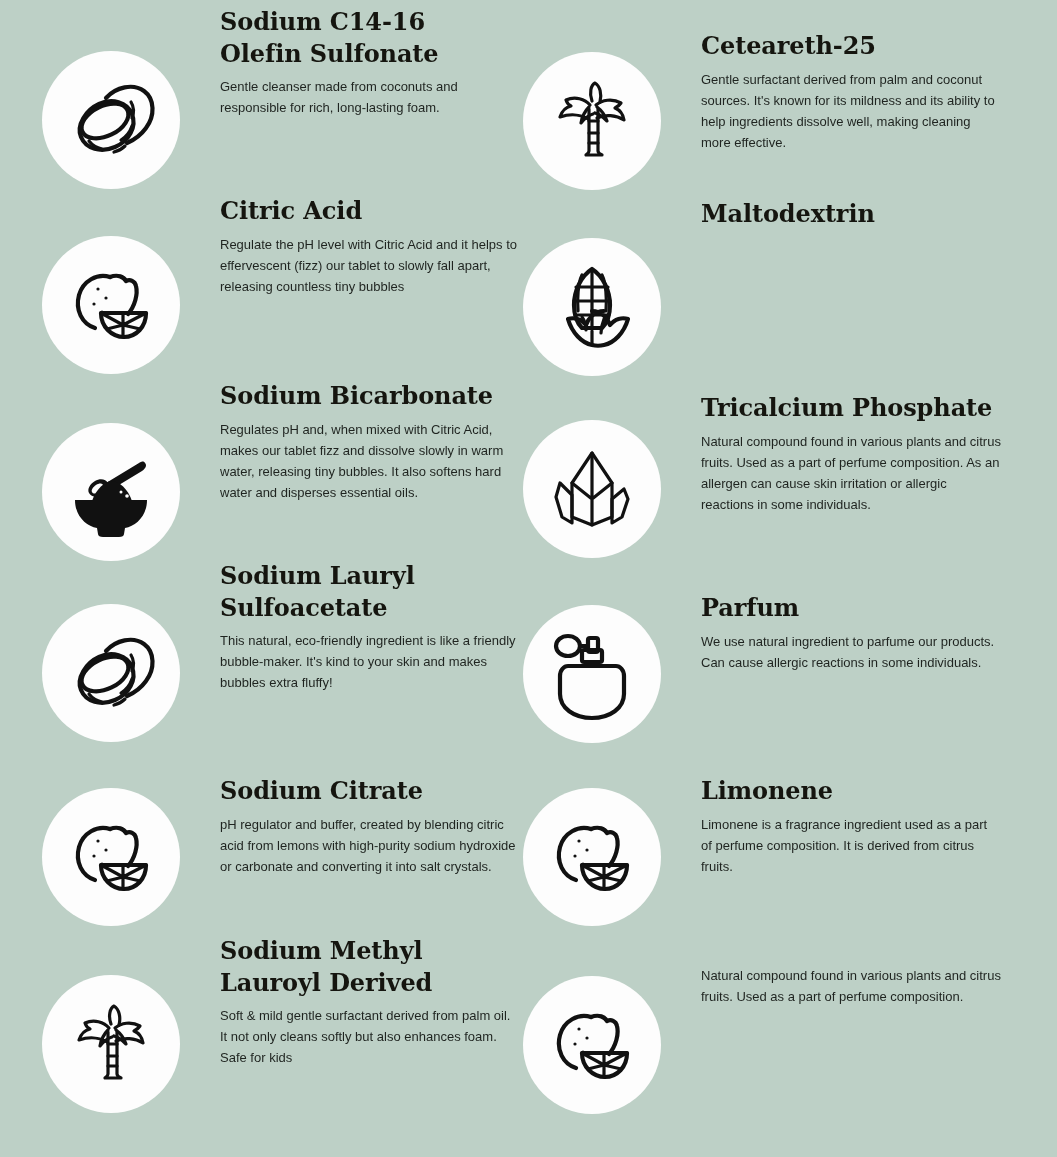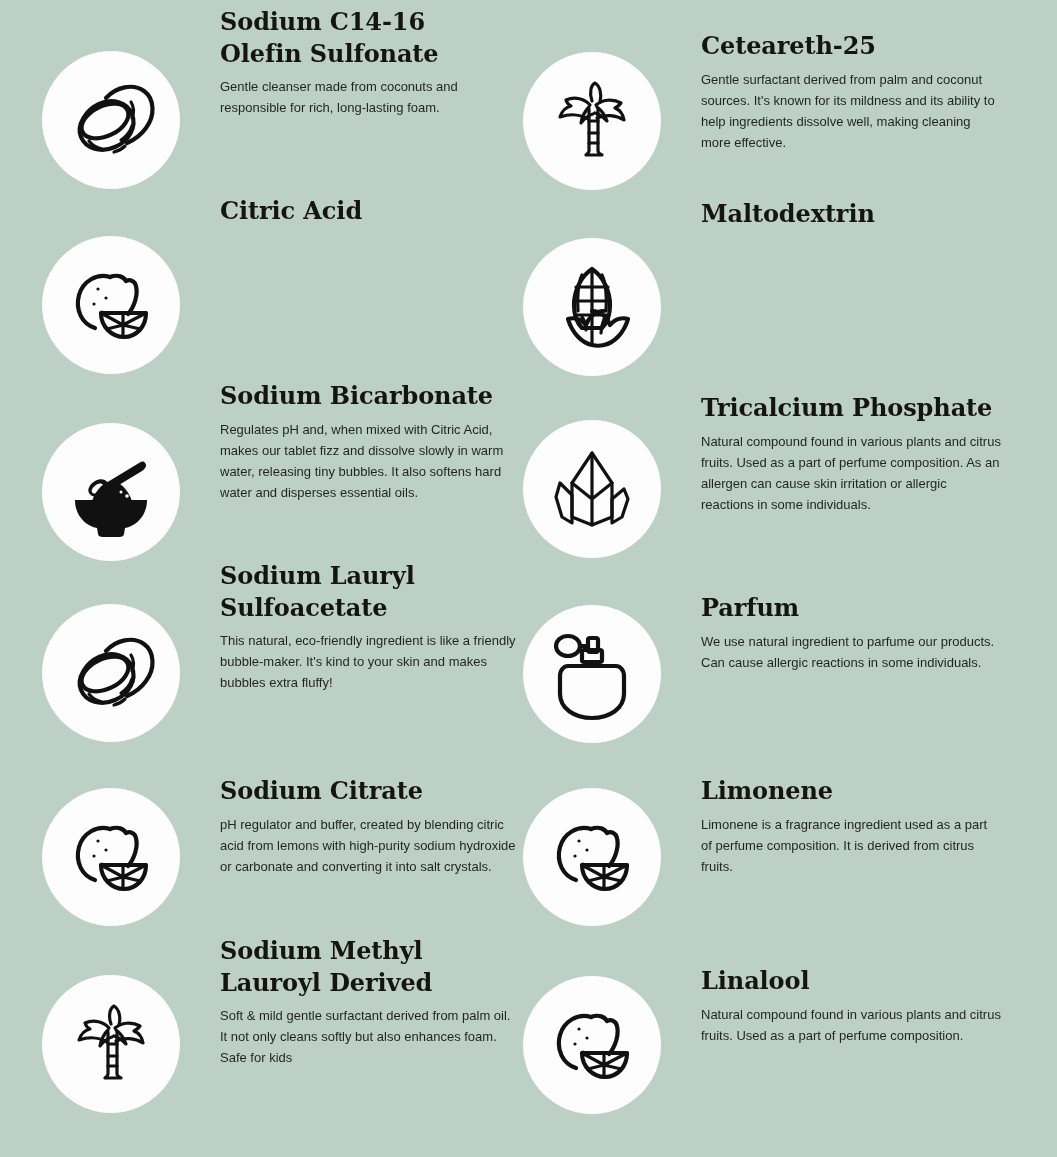--- a/index.html
+++ b/index.html
@@ -110,20 +110,21 @@
         <svg width="100" height="100" viewBox="0 0 100 100" aria-hidden="true">
           <path class="ln" d="M49 22c-13-4-27 4-31 18-4 15 3 29 16 33"></path>
           <path class="ln" d="M49 22c8-3 14 0 16 4 4-2 9 0 10 5 2 8-1 20-8 28"></path>
           <path class="ln-thin" d="M37 34h0M45 43h0M33 49h0M41 57h0"></path>
           <path class="ln" d="M40 58h45c0 14-10 24-22 24S40 72 40 58z"></path>
           <path class="ln-thin" d="M62 58v24M40 58l22 12M85 58L62 70M46 74l16-4M79 74l-17-4"></path>
         </svg>
       </div>
       <div class="card-text" style="top:0">
         <p class="card-title">Citric Acid</p>
+        <p class="card-desc">Regulate the pH level with Citric Acid and it helps to effervescent (fizz) our tablet to slowly fall apart, releasing countless tiny bubbles</p>
       </div>
     </div>
 
     <div class="card" style="top:380px">
       <div class="icon-wrap" style="top:43px">
         <svg width="104" height="104" viewBox="0 0 104 104" aria-hidden="true">
           <path class="fl" d="M86 23c2 2 1 5-3 8L50 51c-3 2-6 1-7-1-1-3 1-5 4-7l33-20c3-2 5-2 6 0z"></path>
           <path class="fl" d="M36 41c5-3 11-2 13 2 2 4-1 9-6 12s-11 2-13-2c-2-4 1-9 6-12zm1 4c-3 2-5 5-4 7 1 2 4 2 7 0s5-5 4-7c-1-2-4-2-7 0z"></path>
           <path class="fl" d="M16 60h72c0 16-11 26-22 28l-1 6c0 2-2 3-5 3H44c-3 0-5-1-5-3l-1-6c-11-2-22-12-22-28z"></path>
           <path class="fl" d="M33 61c4-12 13-20 20-20s16 8 20 20H33z"></path>
@@ -274,19 +275,18 @@
       <div class="icon-wrap" style="top:11px">
         <svg width="100" height="100" viewBox="0 0 100 100" aria-hidden="true">
           <path class="ln" d="M49 22c-13-4-27 4-31 18-4 15 3 29 16 33"></path>
           <path class="ln" d="M49 22c8-3 14 0 16 4 4-2 9 0 10 5 2 8-1 20-8 28"></path>
           <path class="ln-thin" d="M37 34h0M45 43h0M33 49h0M41 57h0"></path>
           <path class="ln" d="M40 58h45c0 14-10 24-22 24S40 72 40 58z"></path>
           <path class="ln-thin" d="M62 58v24M40 58l22 12M85 58L62 70M46 74l16-4M79 74l-17-4"></path>
         </svg>
       </div>
       <div class="card-text" style="top:0">
-        <p class="card-title">Linalool</p>
         <p class="card-desc">Natural compound found in various plants and citrus fruits. Used as a part of perfume composition.</p>
       </div>
     </div>
 
   </div>
 </div>
 
 </body></html>

